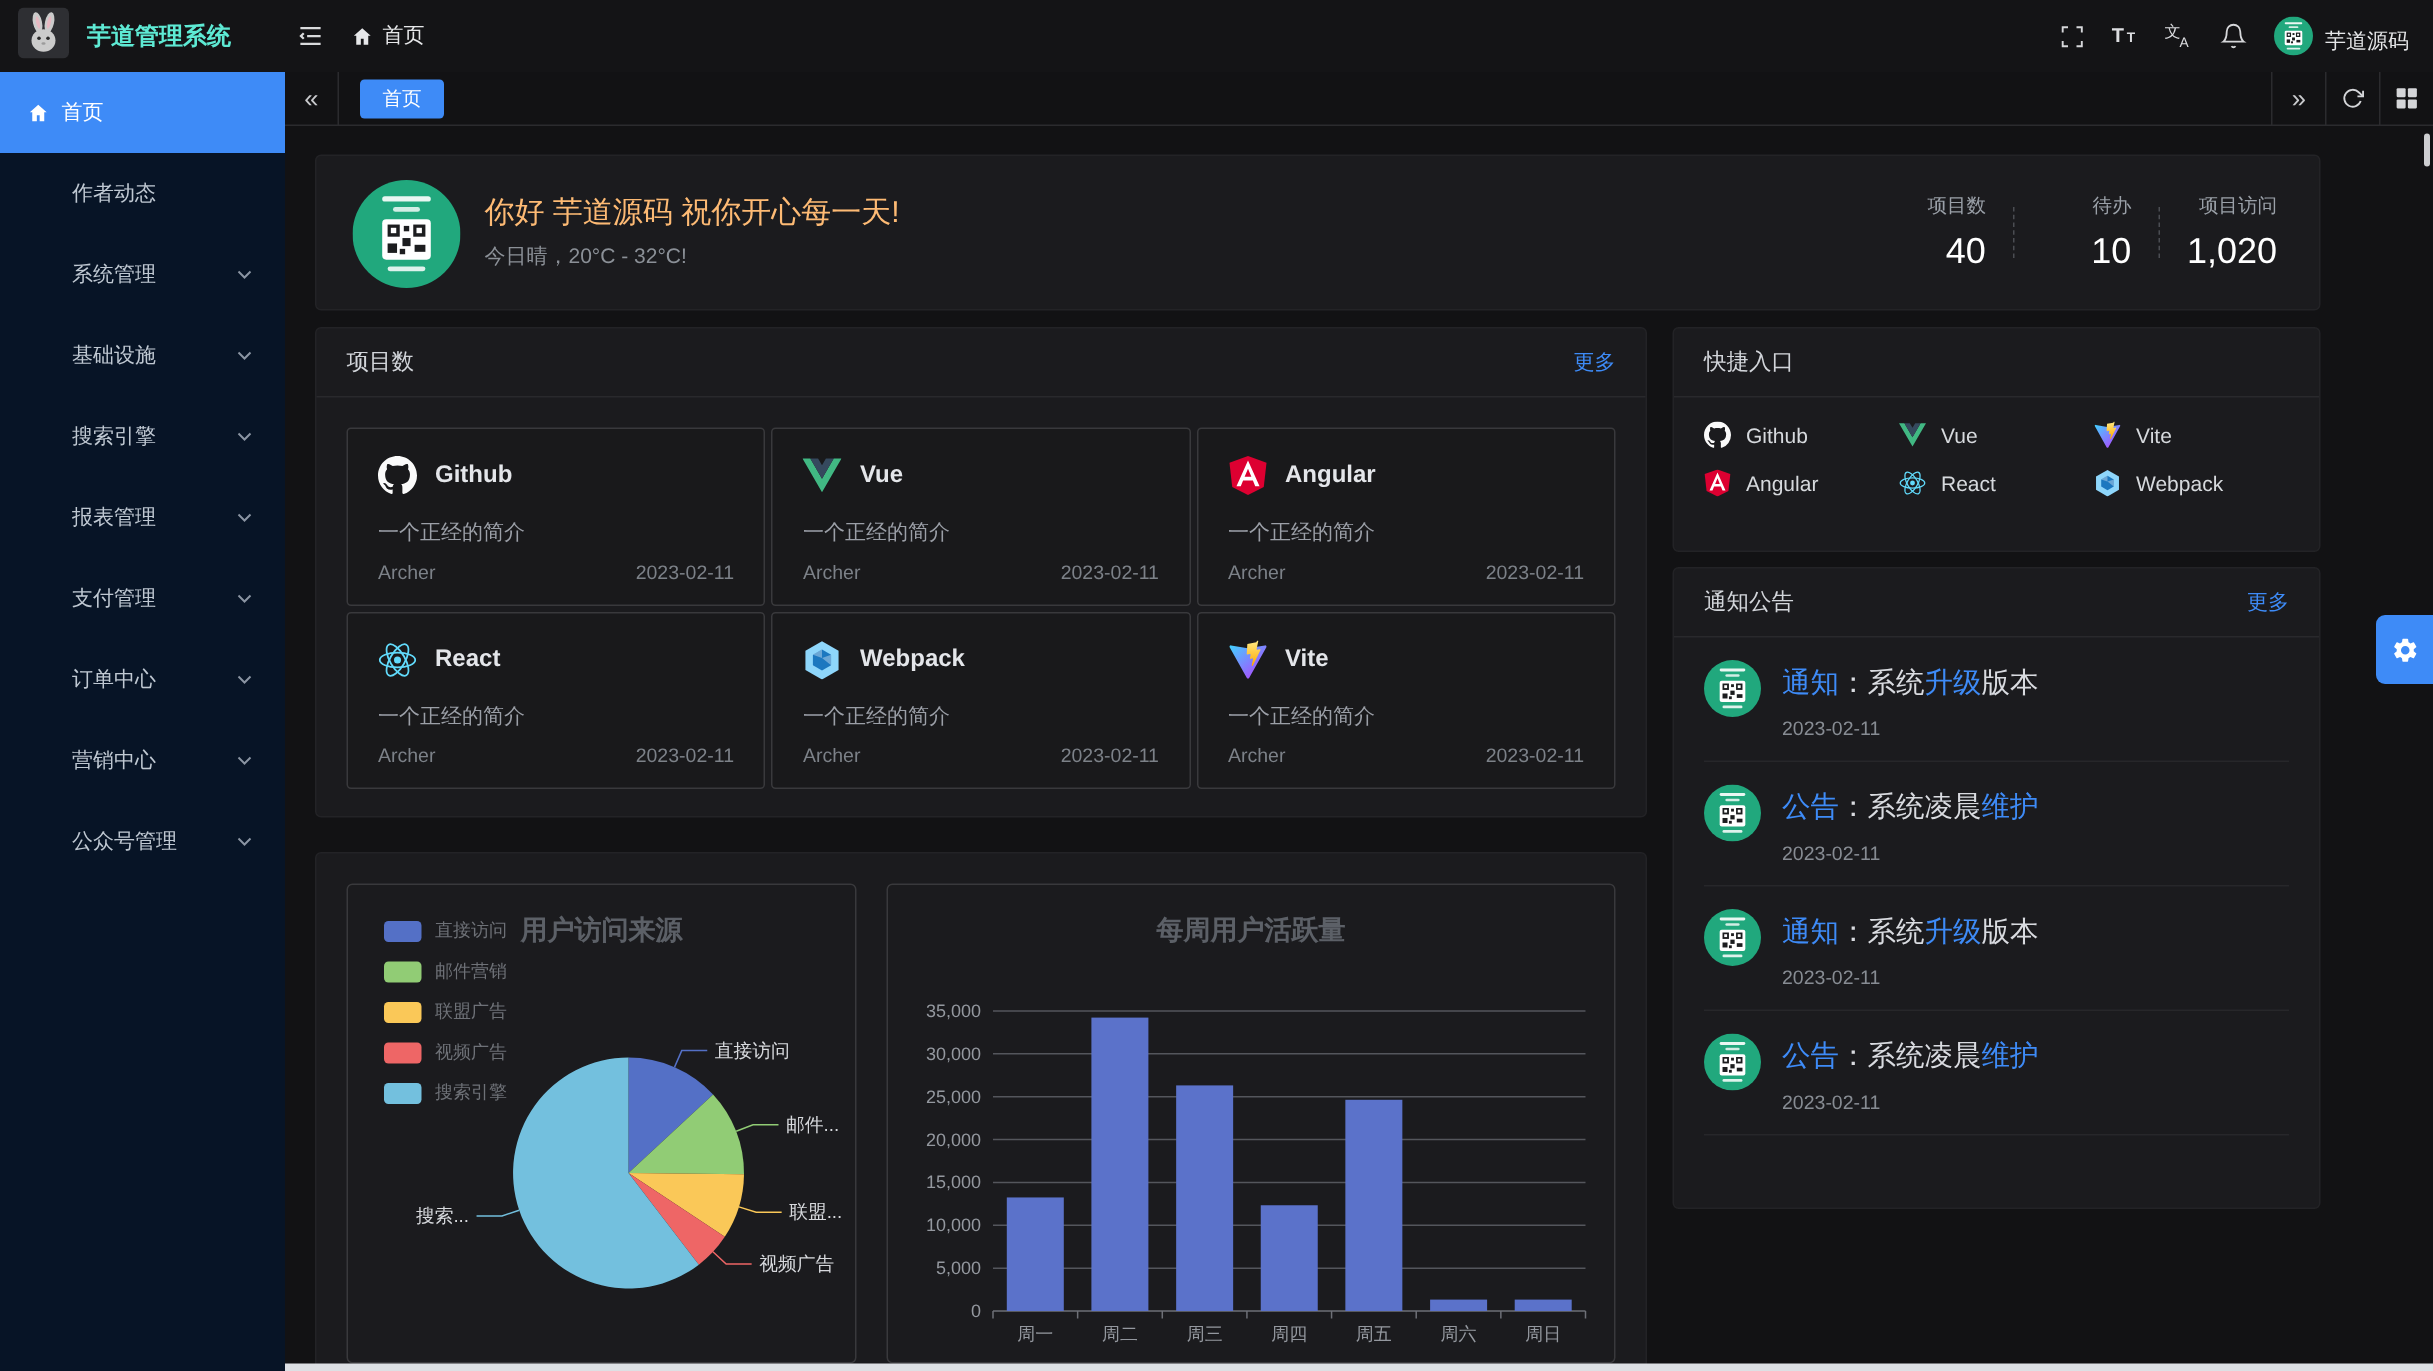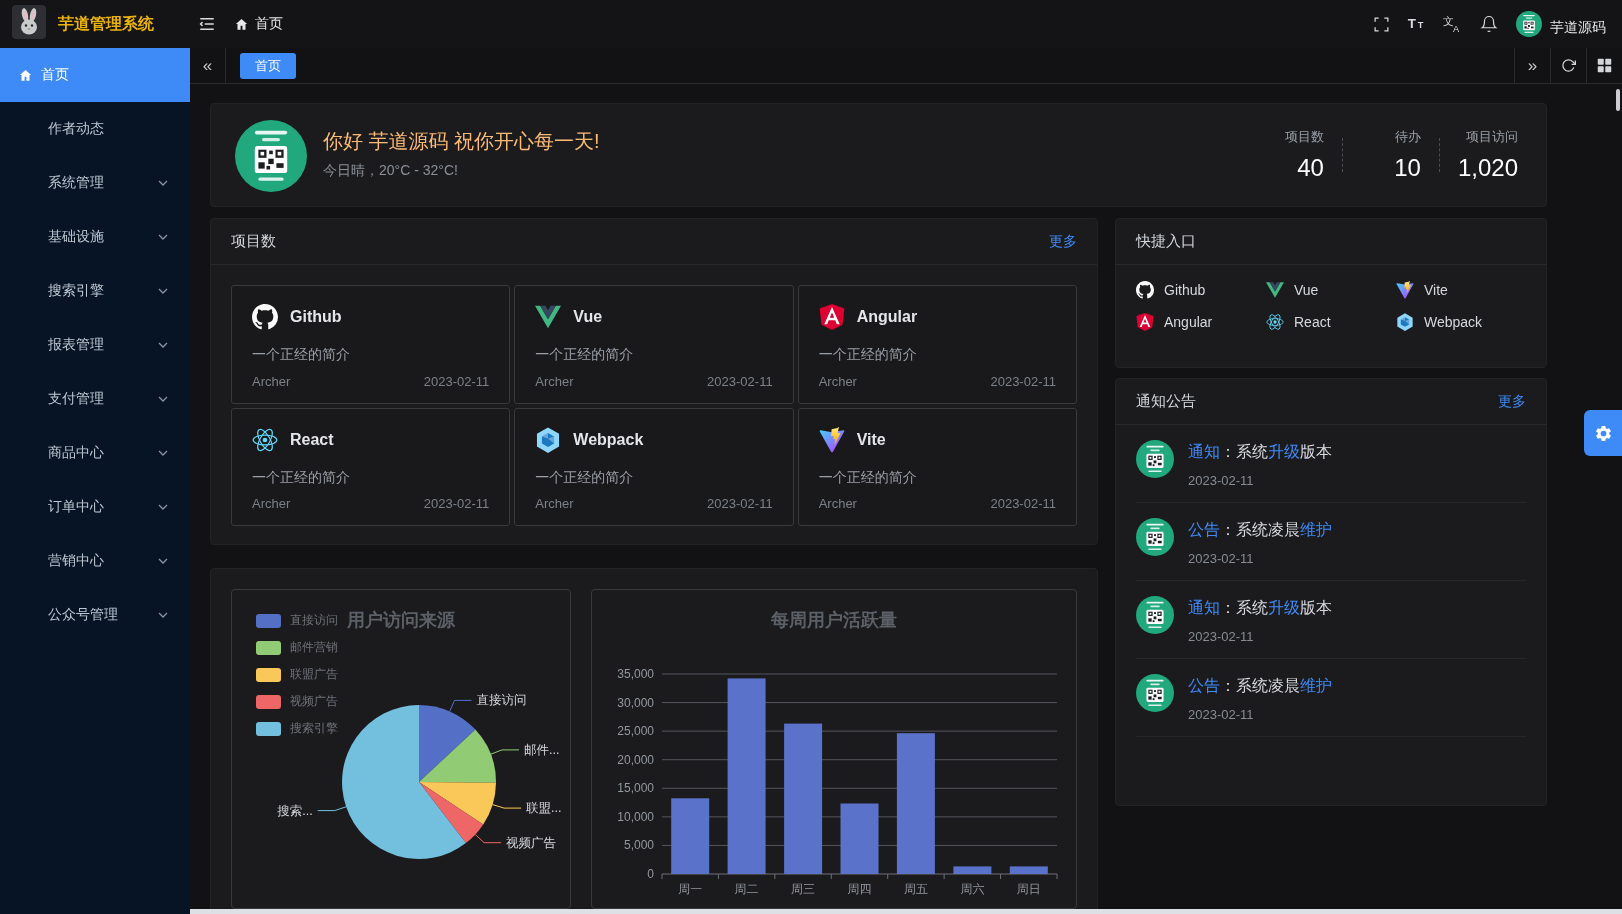--- a/index.html
+++ b/index.html
@@ -5,21 +5,21 @@
   * { margin:0; padding:0; box-sizing:border-box; }
   html,body { width:1622px; height:914px; overflow:hidden; background:#0c0c0d;
     font-family:"Liberation Sans", sans-serif; }
   :root{
     --accent:#3e8bf7; --sidebar-bg:#071426; --card:#1b1b1e; --page:#121214;
     --border:#2b2b2e; --inner-border:#39393c; --txt:#e4e6ea; --txt2:#9b9fa7; --txt3:#7c8188;
   }
   .topbar{ position:absolute; left:0; top:0; width:1622px; height:48px; background:#141416;
     display:flex; align-items:center; color:#e3e4e6; }
   .logo-area{ display:flex; align-items:center; gap:12px; width:190px; padding-left:12px; }
-  .app-title{ font-size:16px; font-weight:bold; color:#eab308; white-space:nowrap; }
+  .app-title{ font-size:16px; font-weight:bold; color:#5eead4; white-space:nowrap; }
   .tb-icon{ display:inline-flex; align-items:center; justify-content:center; width:34px; height:34px; cursor:pointer; }
   .breadcrumb{ display:flex; align-items:center; gap:6px; font-size:14px; color:#e6e7e9; margin-left:10px; }
   .topbar-right{ margin-left:auto; display:flex; align-items:center; gap:2px; padding-right:16px; }
   .user-chip{ display:flex; align-items:flex-end; gap:8px; margin-left:8px; cursor:pointer; }
   .user-chip .name{ font-size:14px; color:#e6e7e9; }
 
   .sidebar{ position:absolute; left:0; top:48px; width:190px; bottom:0; background:var(--sidebar-bg); }
   .menu-item{ position:relative; height:54px; display:flex; align-items:center; font-size:14px;
     color:#bfc8d2; padding-left:48px; cursor:pointer; }
   .menu-item.active{ background:var(--accent); color:#fff; padding-left:18px; gap:8px; }
@@ -76,21 +76,21 @@
 
   .shortcuts{ left:925px; top:134px; width:432px; height:150px;text-align:right; }
   .sc-grid{ padding:16px 20px; display:grid; grid-template-columns:repeat(3,1fr); row-gap:14px; }
   .sc-item{ display:flex; align-items:center; gap:10px; cursor:pointer; }
   .sc-item .lbl{ font-size:14px; color:#d6d9dd; }
 
   .notices{ left:925px; top:294px; width:432px; height:428px; }
   .notice-list{ padding:0 20px; }
   .notice-item{ display:flex; gap:14px; padding:15px 0 14px; border-bottom:1px solid #27272a; cursor:pointer; }
   .notice-body{ padding-top:2px; }
-  .notice-title{ font-size:16px;text-align:right; }
+  .notice-title{ font-size:19px;text-align:right; }
   .notice-title .hl{ color:var(--accent); }
   .notice-title .nm{ color:#d9dbe0; }
   .notice-date{ margin-top:10px; font-size:13px; color:#878c93; }
 
   .bottom-strip{ position:absolute; left:0; right:0; top:825px; height:5px; background:#dde0e4; }
   .scroll-thumb{ position:absolute; right:2px; top:5px; width:4px; height:22px; background:#cdced1; border-radius:2px; }
 
   .gear-fab{ position:absolute; right:0; top:410px; width:38px; height:46px; background:var(--accent);
     border-radius:6px 0 0 6px; display:flex; align-items:center; justify-content:center; cursor:pointer; z-index:10; }
 </style>
@@ -216,28 +216,20 @@
     <div class="menu-item">
       <span>报表管理</span>
       <span class="chev">
         <svg width="10" height="6" viewBox="0 0 10 6">
           <polyline points="1,1 5,5 9,1" fill="none" stroke="#8b95a3" stroke-width="1.3"></polyline>
         </svg>
       </span>
     </div>
     <div class="menu-item">
       <span>支付管理</span>
-      <span class="chev">
-        <svg width="10" height="6" viewBox="0 0 10 6">
-          <polyline points="1,1 5,5 9,1" fill="none" stroke="#8b95a3" stroke-width="1.3"></polyline>
-        </svg>
-      </span>
-    </div>
-    <div class="menu-item">
-      <span>商品中心</span>
       <span class="chev">
         <svg width="10" height="6" viewBox="0 0 10 6">
           <polyline points="1,1 5,5 9,1" fill="none" stroke="#8b95a3" stroke-width="1.3"></polyline>
         </svg>
       </span>
     </div>
     <div class="menu-item">
       <span>订单中心</span>
       <span class="chev">
         <svg width="10" height="6" viewBox="0 0 10 6">

